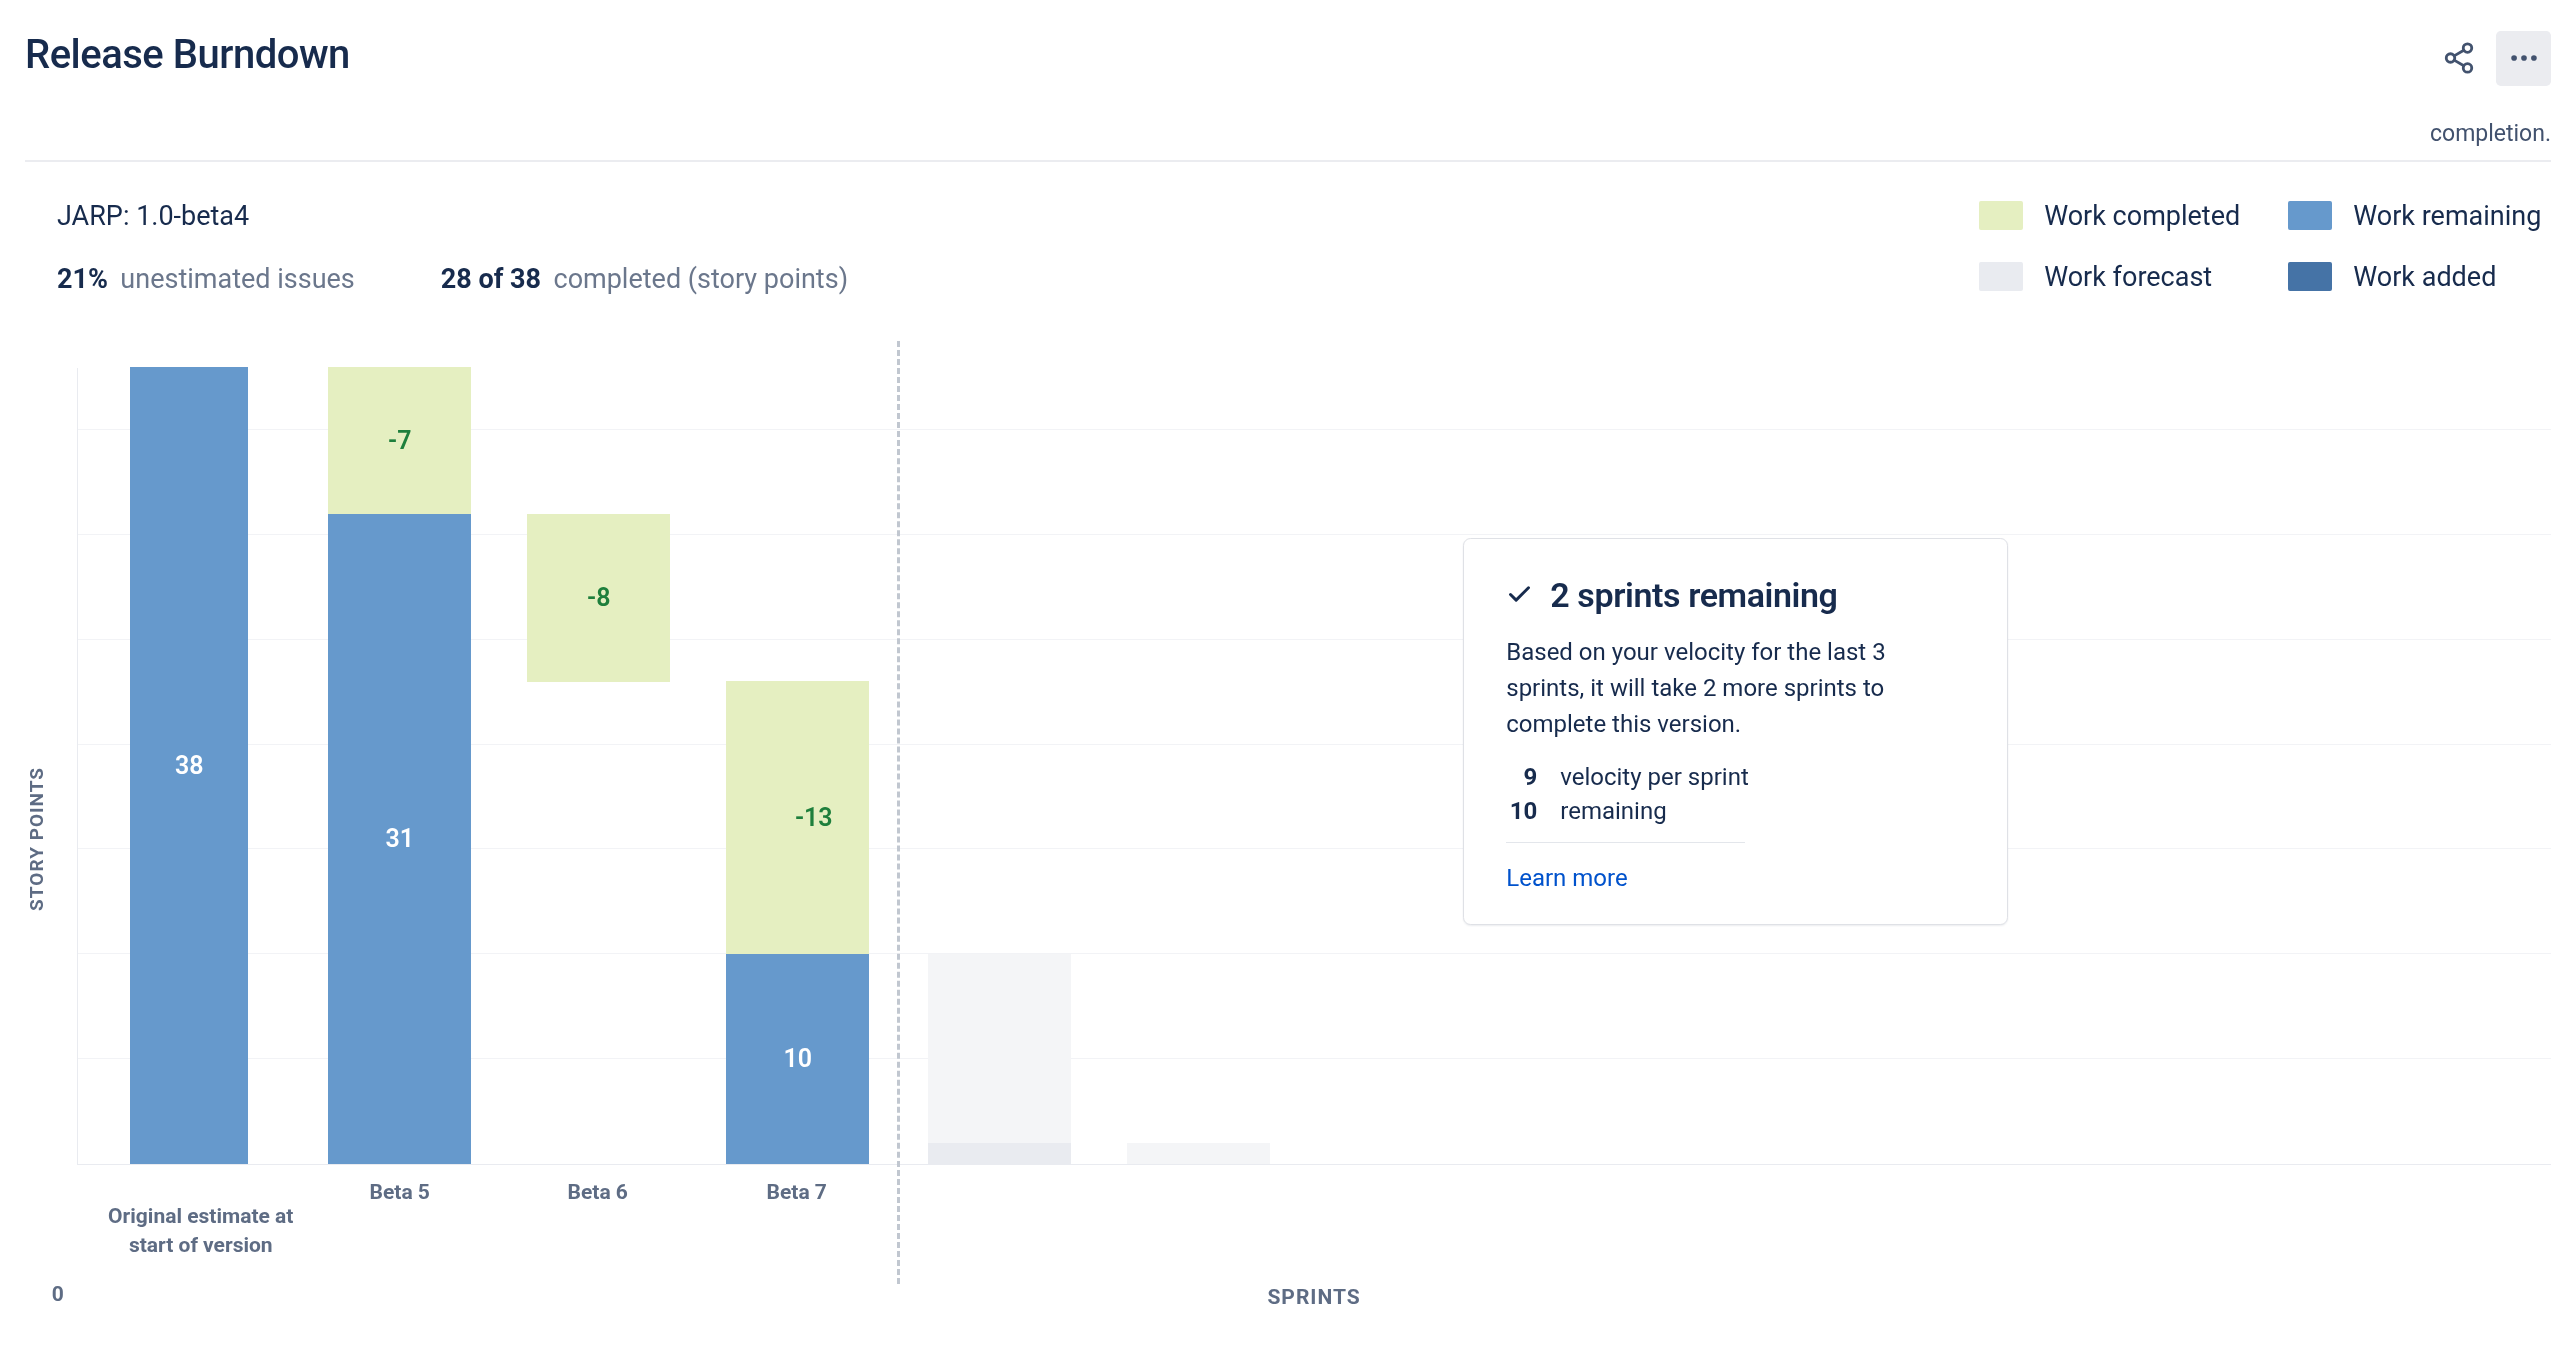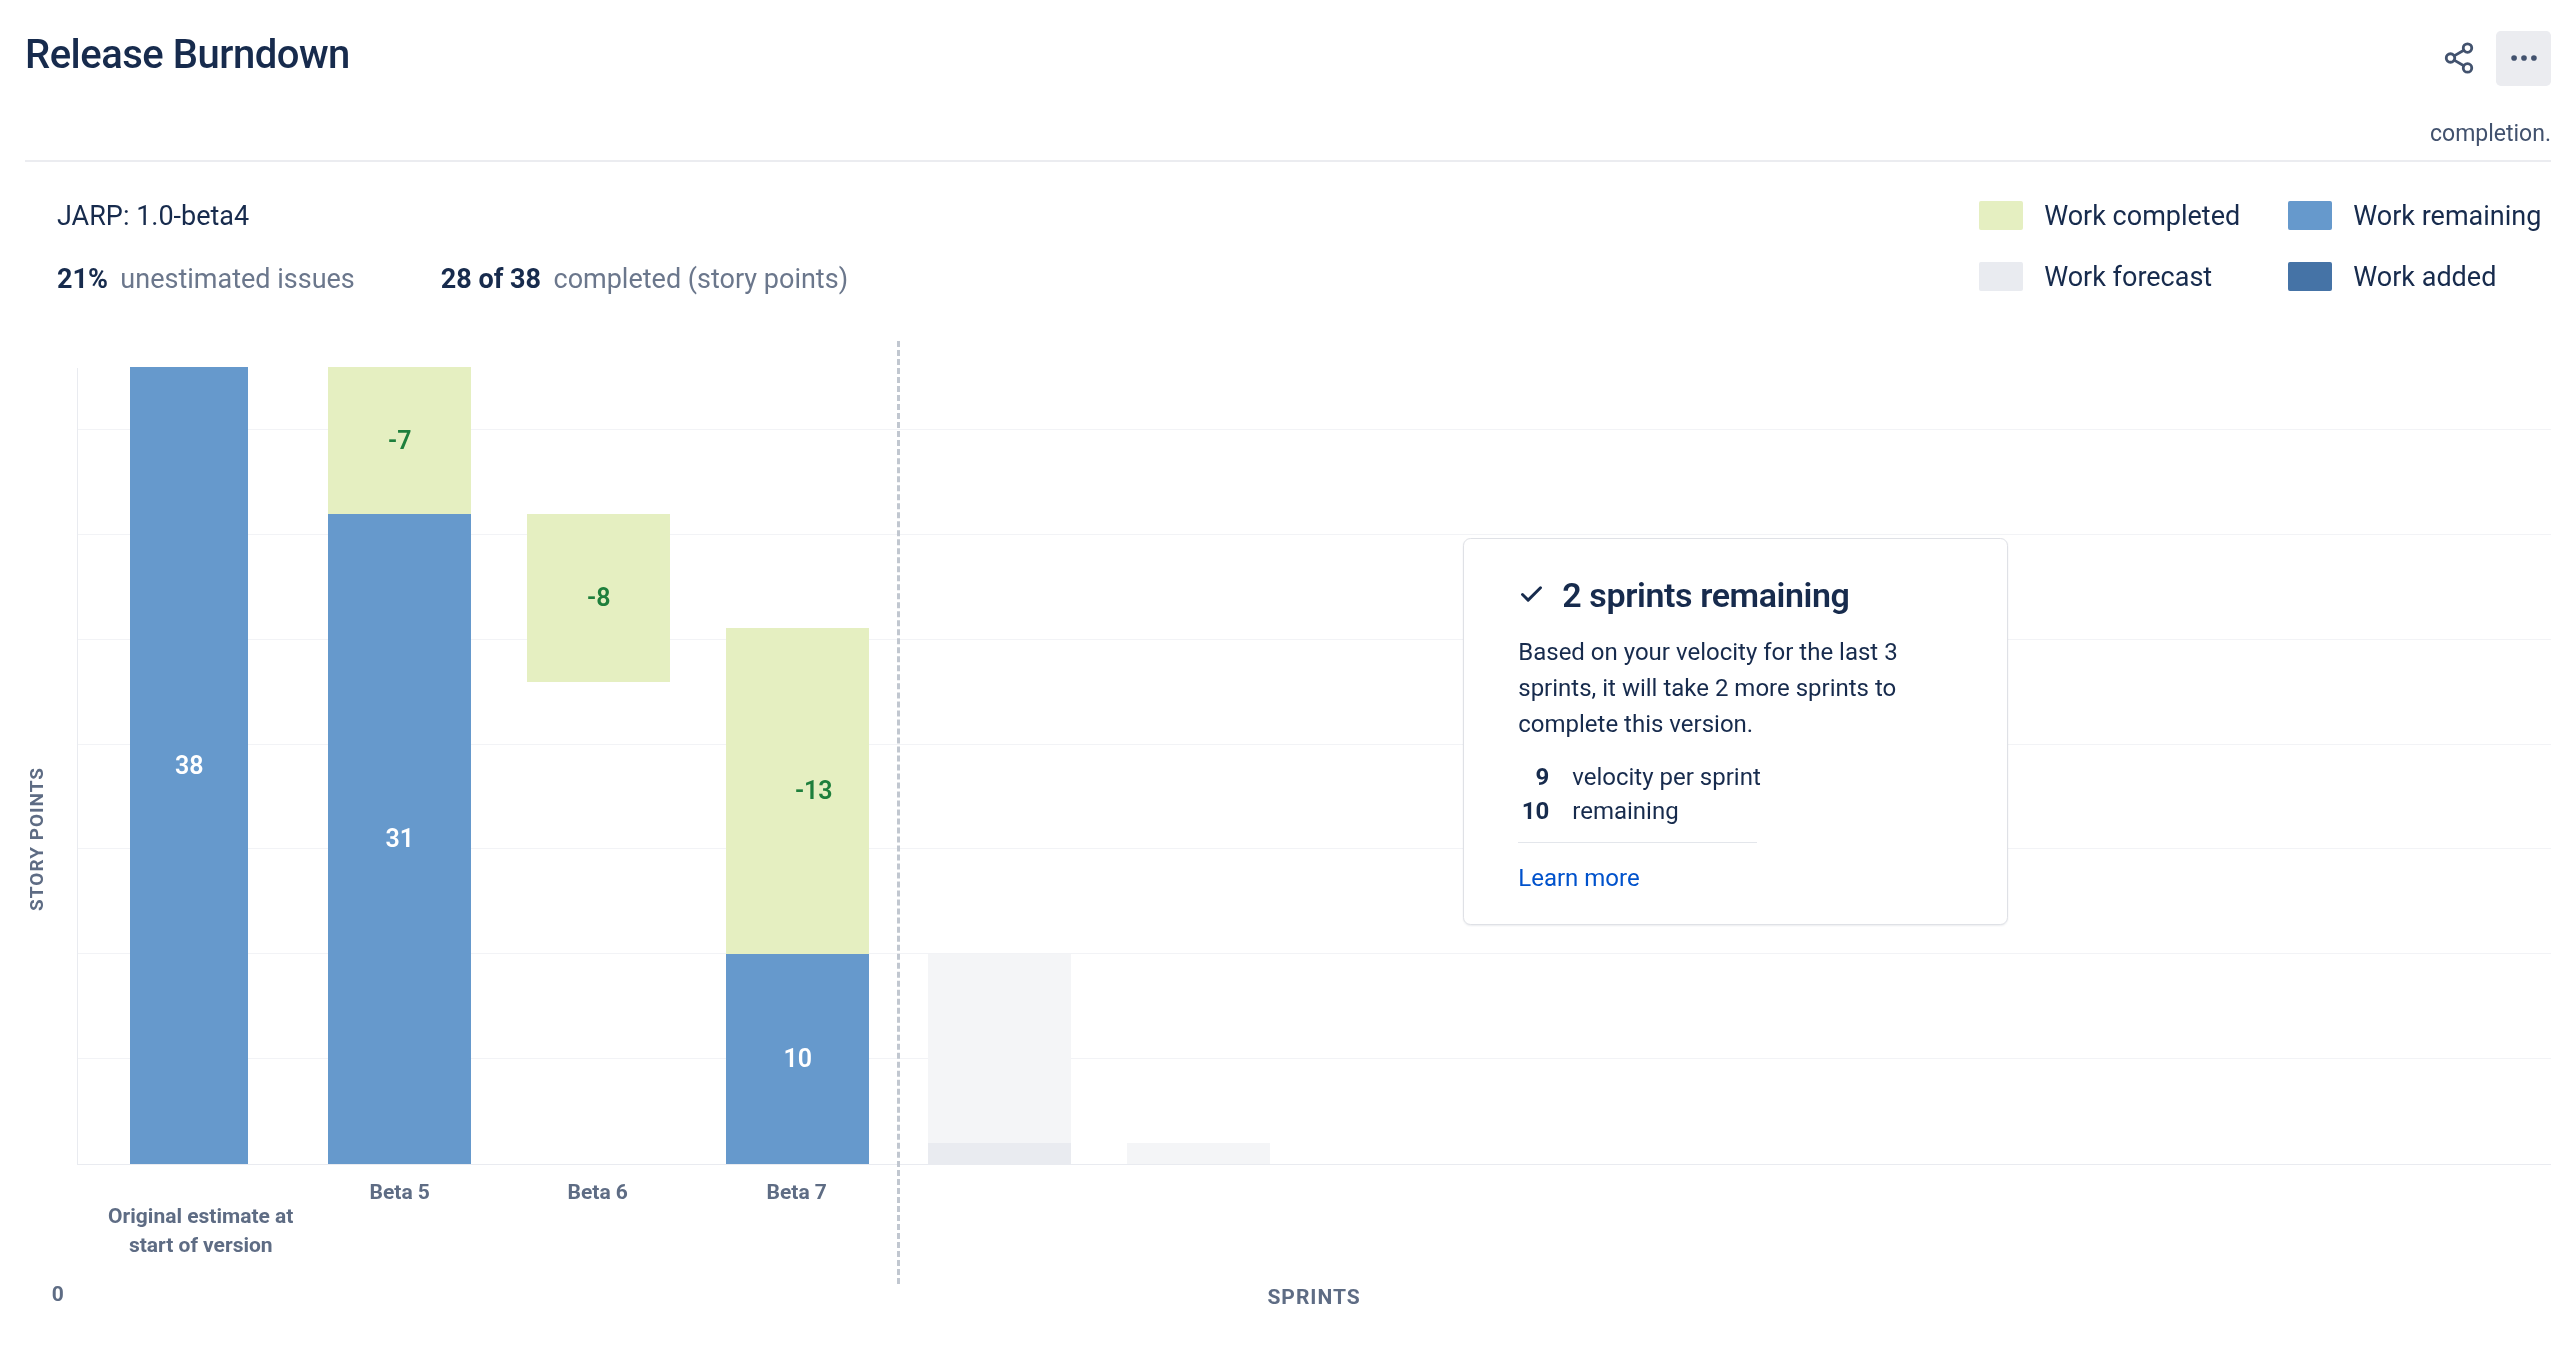--- a/index.html
+++ b/index.html
@@ -147,21 +147,21 @@
     font-weight: 700;
     color: #5e6c84;
     letter-spacing: 1px;
     margin-top: 7.6px;
   }
   .forecast-card {
     position: absolute;
     background: #fff;
     border: 1.9px solid #dfe1e6;
     border-radius: 7.6px;
-    padding: 36px 42px 32px 54px;
+    padding: 36px 42px 32px 42px;
     box-shadow: 0 1px 1.9px rgba(9,30,66,0.08);
     width: 545px;
   }
   .fc-header { display: flex; align-items: center; gap: 17px; margin-bottom: 19px;}
   .fc-title { font-size: 34px; font-weight: 600; color: #172b4d; letter-spacing: -0.4px;}
   .fc-body { font-size: 24px; color: #172b4d; line-height: 1.5; margin-bottom: 21px;}
   .fc-row { display: flex; gap: 23px; font-size: 24px; color: #172b4d; margin: 5.7px 0;}
   .fc-row .num { font-weight: 700; width: 31px; text-align: right;}
   .fc-sep { border: none; border-top: 1.9px solid #e3e6eb; margin: 17px 0 21px 0; width: 239px;}
   .fc-link { color: #0052cc; font-size: 24px; text-decoration: none;}
@@ -247,21 +247,21 @@
           </div>
           <div class="bar-col" style="left: 250px; width: 143px; height: 797px;">
             <div class="seg remaining" style="bottom: 0px; height: 650px;">31</div>
             <div class="seg completed" style="bottom: 650px; height: 147px;">-7</div>
           </div>
           <div class="bar-col" style="left: 449px; width: 143px; height: 650px;">
             <div class="seg completed" style="bottom: 482px; height: 168px;">-8</div>
           </div>
           <div class="bar-col" style="left: 648px; width: 143px; height: 482px;">
             <div class="seg remaining" style="bottom: 0px; height: 210px;">10</div>
-            <div class="seg completed" style="bottom: 210px; height: 326px; padding-left: 32px;">-13</div>
+            <div class="seg completed" style="bottom: 210px; height: 273px; padding-left: 32px;">-13</div>
           </div>
           <div class="bar-col" style="left: 850px; width: 143px; height: 210px;">
             <div class="seg forecast-dark" style="bottom: 0px; height: 21px;"></div>
             <div class="seg forecast-light" style="bottom: 21px; height: 189px;"></div>
           </div>
           <div class="bar-col" style="left: 1049px; width: 143px; height: 21px;">
             <div class="seg forecast-light" style="bottom: 0px; height: 21px;"></div>
           </div>
         </div>
 

